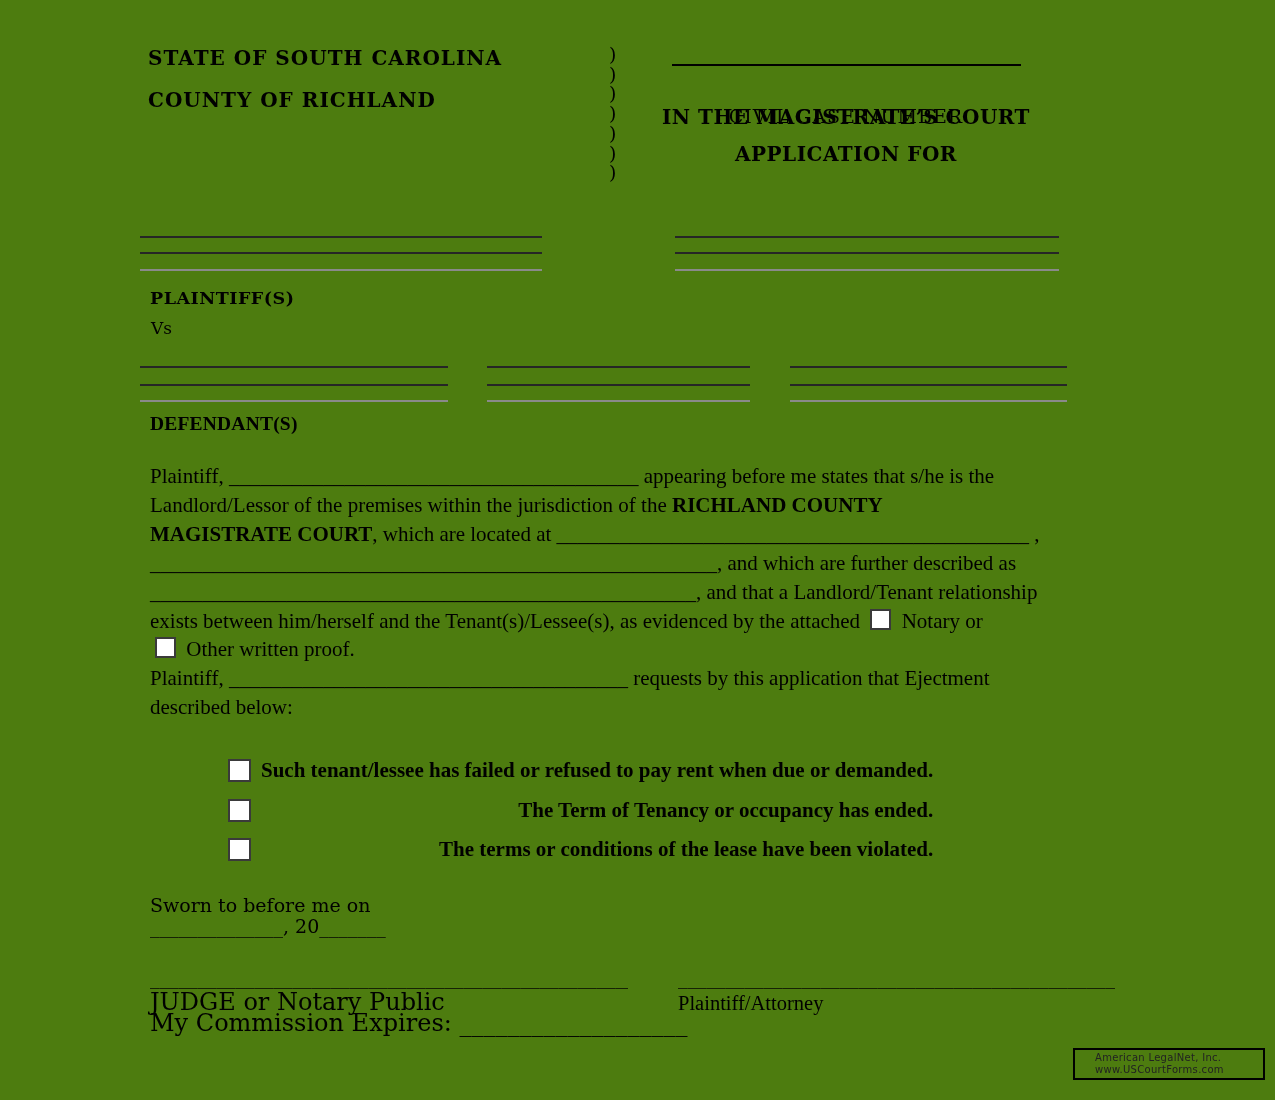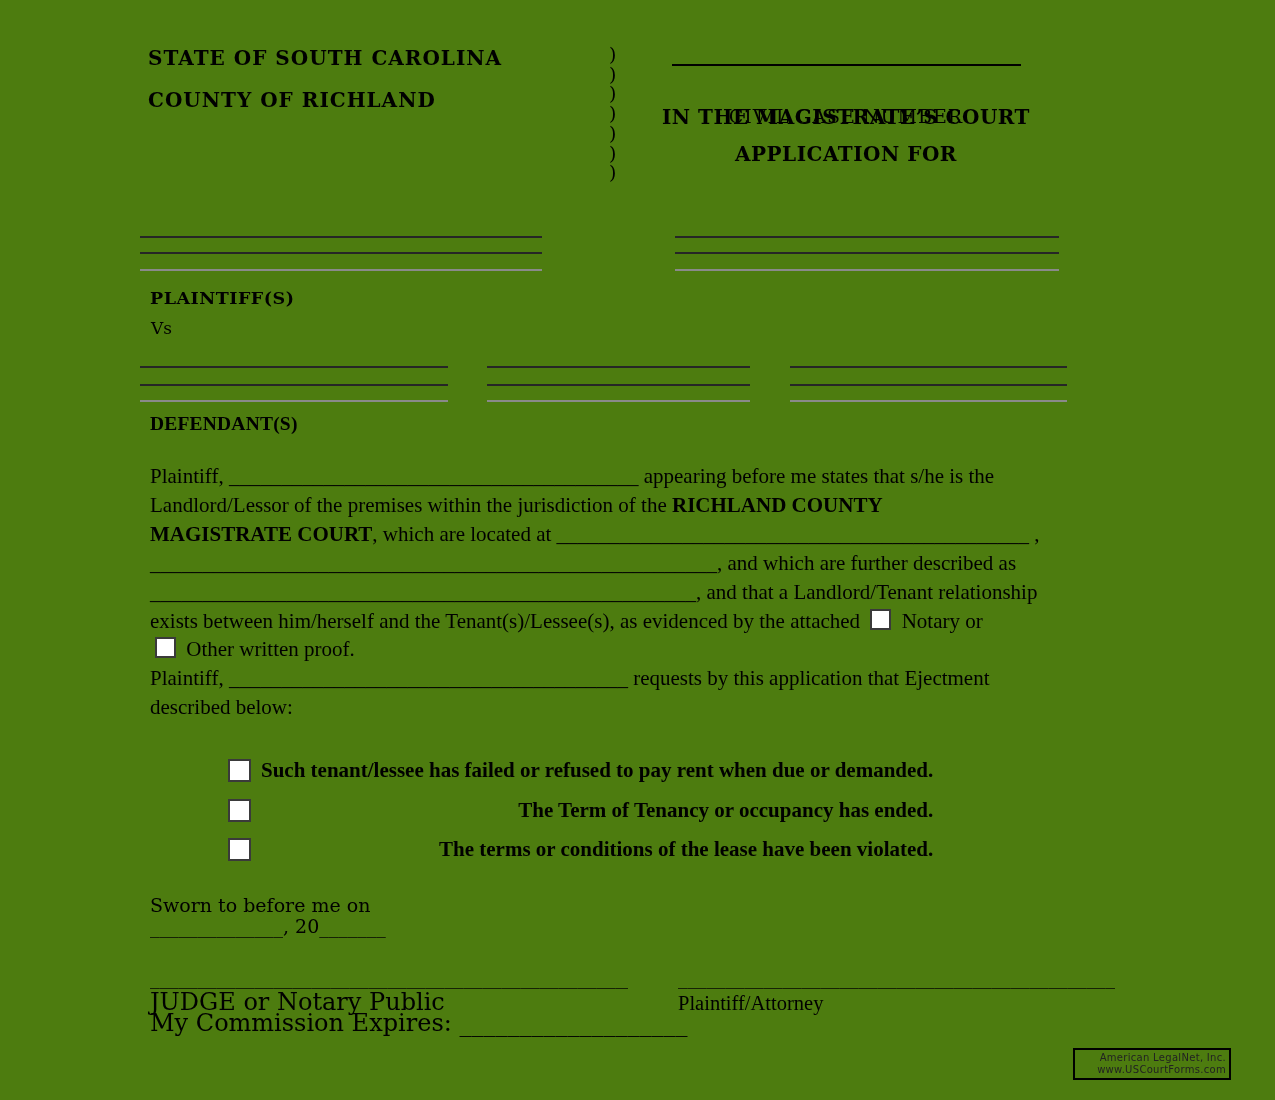--- a/index.html
+++ b/index.html
@@ -23,23 +23,23 @@
   .body-line{white-space:nowrap;}
   .cb{display:inline-block;width:17px;height:17px;border:2px solid #3a3a3a;background:#fff;
       vertical-align:-2px;margin:0 5px;}
   .ground-item{display:flex;align-items:flex-start;margin-bottom:15.5px;justify-content:space-between;}
   .ground-box{flex:0 0 auto;width:19px;height:19px;border:2px solid #3a3a3a;margin:1px 10px 0 0;background:#fff;}
   .ground-label{font-weight:bold;font-size:21px;line-height:24px;white-space:nowrap;}
   .sworn{font-size:19px;line-height:20.5px;}
   .sig-line{font-family:"DejaVu Serif",serif;font-size:19px;white-space:nowrap;overflow:hidden;height:24px;}
   .sig-label-wide{font-family:"DejaVu Serif",serif;font-size:24px;line-height:20px;white-space:nowrap;}
   .sig-label-narrow{font-size:20.5px;white-space:nowrap;}
-  .aln-box{border:2px solid #000;width:148px;padding:2px 3px;
+  .aln-box{border:2px solid #000;width:148px;padding:2px 20px;
            font-family:"DejaVu Sans",sans-serif;font-size:10px;line-height:12px;letter-spacing:0.3px;
-           color:#222;text-align:right;}
+           color:#222;}
 </style>
 </head>
 <body>
 
 <div id="page">
 
   <div class="abs hdr-left wide" style="left:148px;top:46px;">STATE OF SOUTH CAROLINA</div>
   <div class="abs hdr-left wide" style="left:148px;top:88px;">COUNTY OF RICHLAND</div>
 
   <div class="abs paren-col wide" style="left:609px;top:45px;">)

